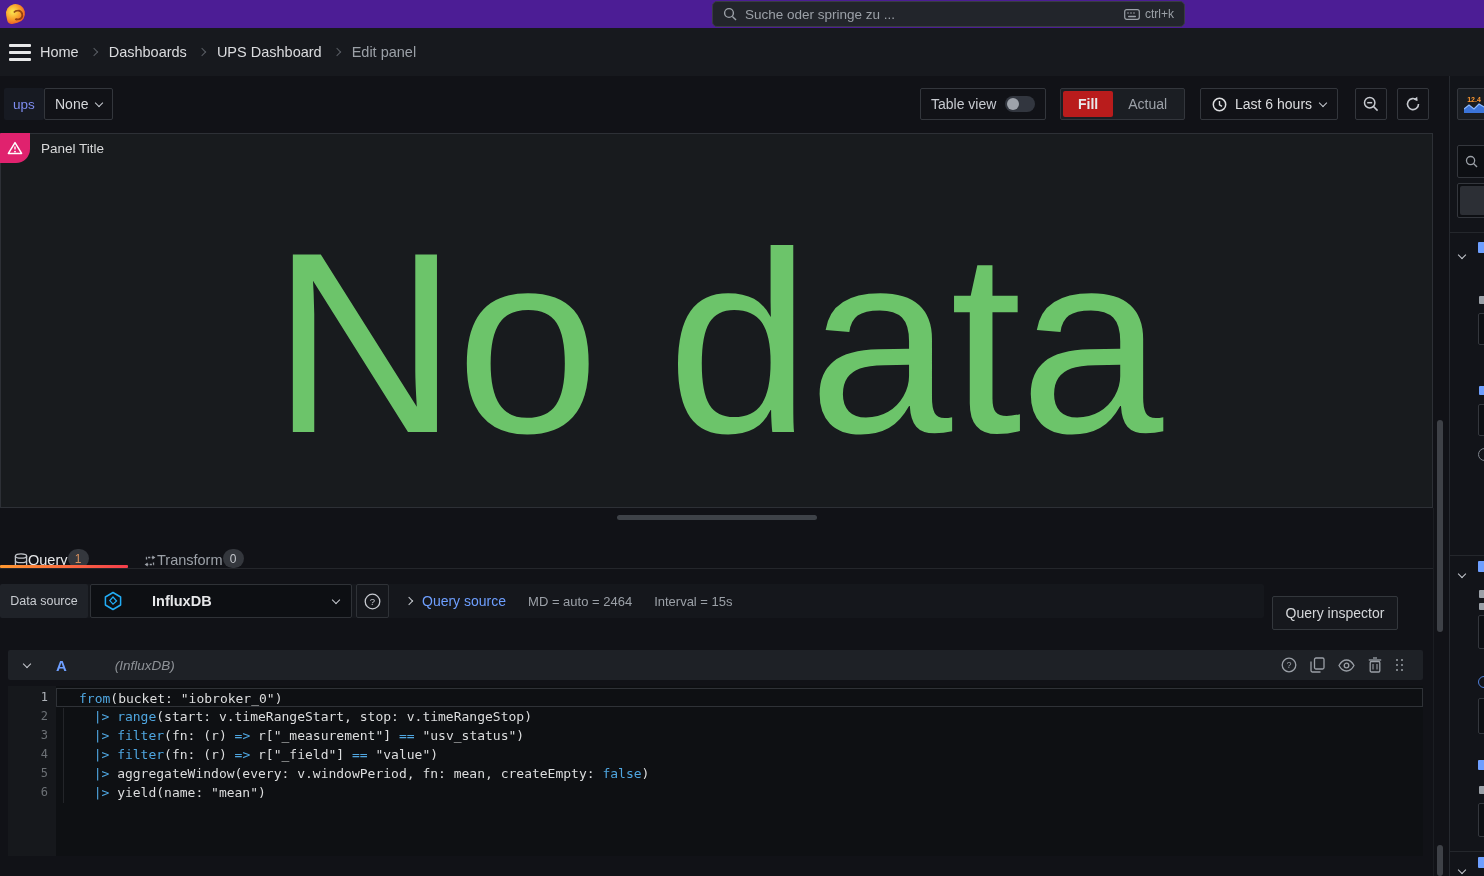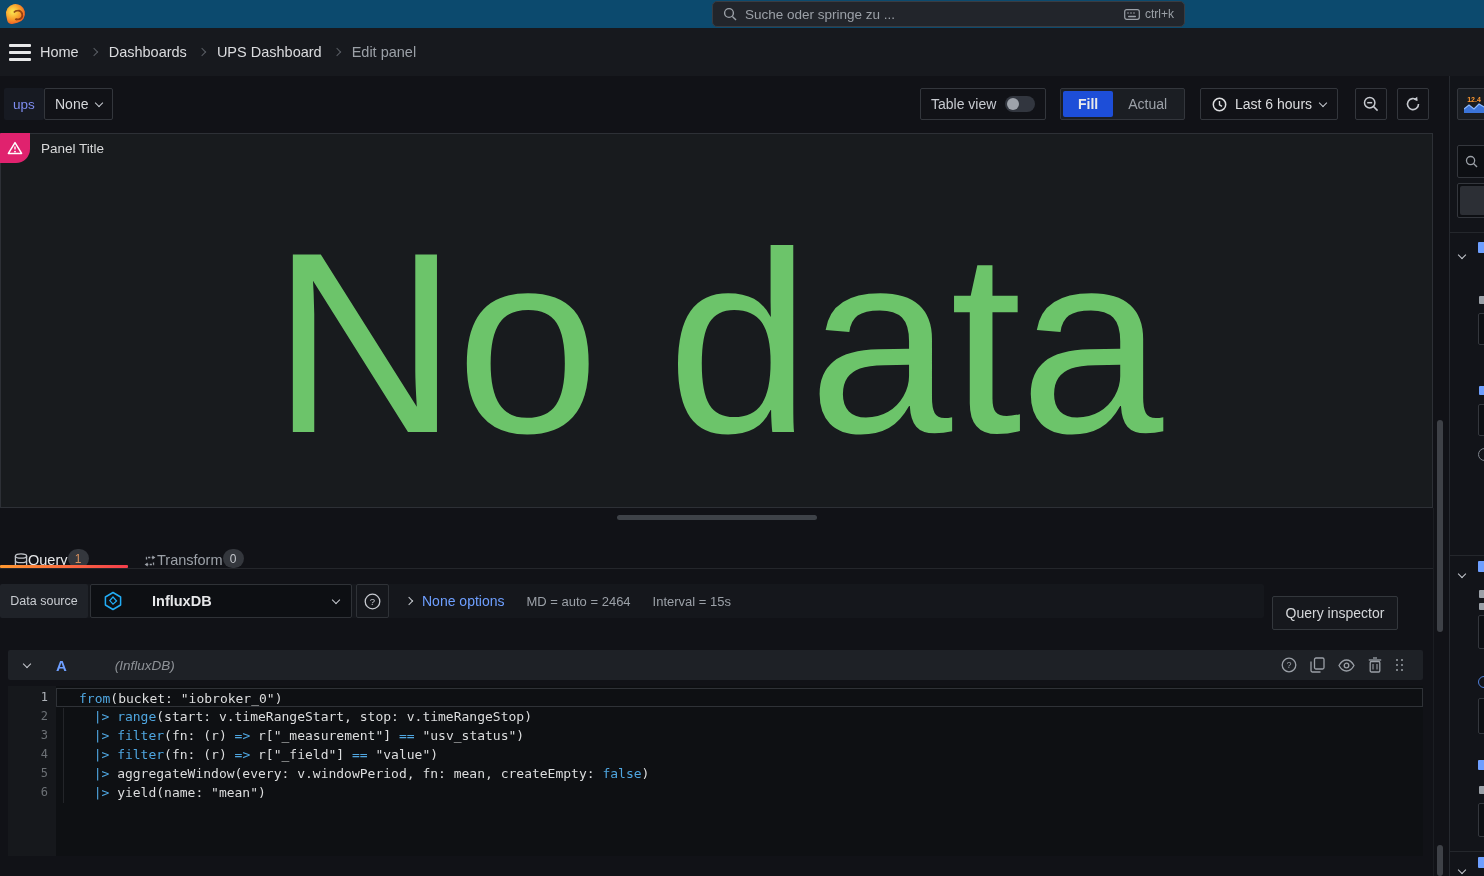--- a/index.html
+++ b/index.html
@@ -1,21 +1,21 @@
 <!DOCTYPE html>
 <html><head>
 <meta charset="utf-8">
 <style>
   * { margin:0; padding:0; box-sizing:border-box; }
   html,body { background:#0b0c0f; }
   body { font-family:"Liberation Sans", sans-serif; }
   #root { position:relative; width:1484px; height:876px; background:#111217; overflow:hidden; color:#d5d7da; }
 
   
-  .topbar { position:absolute; left:0; top:0; width:1484px; height:28px; background:#0c4a6e; }
+  .topbar { position:absolute; left:0; top:0; width:1484px; height:28px; background:#4c1d95; }
   .g-logo { position:absolute; left:6px; top:4px; width:19px; height:19px; border-radius:50% 50% 50% 22%;
             background:radial-gradient(circle at 38% 38%, #fade4b 8%, #f8a02c 45%, #ee5a23 78%, #d93a22 100%);
             transform:rotate(-12deg); }
   .g-logo:after { content:""; position:absolute; left:6px; top:6px; width:7px; height:7px; border-radius:50%;
             border:2px solid rgba(120,40,10,.75); border-left-color:transparent; }
   .searchbox { position:absolute; left:712px; top:1px; width:473px; height:26px; background:#22252b;
             border:1px solid #393c42; border-radius:5px; display:flex; align-items:center; padding:0 10px; gap:8px; }
   .searchbox .ph { color:#9ba0a7; font-size:13.5px; flex:1; }
   .sb-right { display:flex; align-items:center; gap:5px; color:#9ba0a7; font-size:12px; }
   .icon { display:inline-flex; align-items:center; justify-content:center; color:#9ba0a7; }
@@ -37,21 +37,21 @@
   .btn { position:absolute; top:12px; height:32px; border:1px solid #33363c; border-radius:2px; background:transparent;
          display:flex; align-items:center; color:#d5d7da; font-size:14px; cursor:pointer; }
   .tag-ups { position:absolute; left:4px; top:12px; height:32px; padding:0 9px; background:#171a22; border-radius:2px;
          color:#7e8df0; font-size:13.5px; display:flex; align-items:center; cursor:pointer; }
   .dd-none { left:44px; padding:0 10px; gap:8px; }
   .tv-group { left:920px; padding:0 10px; gap:9px; color:#c7cad0; }
   .toggle { width:30px; height:16px; background:#32363f; border-radius:9px; position:relative; cursor:pointer; }
   .toggle .knob { position:absolute; left:2px; top:2px; width:12px; height:12px; border-radius:50%; background:#9ea3ab; }
   .seg-group { left:1060px; padding:2px; background:#1b1e23; }
   .seg { height:26px; padding:0 15px; display:flex; align-items:center; border-radius:2px; font-size:14px; cursor:pointer; }
-  .seg.on { background:#1d4ed8; color:#e8e9ea; font-weight:600; }
+  .seg.on { background:#b91c1c; color:#e8e9ea; font-weight:600; }
   .seg.off { color:#9ca1a8; }
   .timepick { left:1200px; padding:0 11px; gap:8px; font-weight:500; color:#dddee0; }
   .sq { justify-content:center; width:32px; }
   .zoomout { left:1355px; }
   .refresh { left:1397px; color:#c7cad0; font-size:17px; }
 
   
   .panel { position:absolute; left:0; top:133px; width:1433px; height:375px; background:#181b1e; border:1px solid #2d3036; }
   .err-badge { position:absolute; left:-1px; top:-1px; width:30px; height:30px; background:#e0226e;
                border-radius:1px 0 14px 0; display:flex; align-items:center; justify-content:center; cursor:pointer; }
@@ -280,21 +280,21 @@
       <span class="cv d light" style="margin-top:-3px;"></span>
     </div>
     <div class="help-btn">
       <svg width="17" height="17" viewBox="0 0 17 17">
           <circle cx="8.5" cy="8.5" r="7.3" fill="none" stroke="#c7cad0" stroke-width="1.3"></circle>
           <text x="8.5" y="12" text-anchor="middle" font-size="9.5" fill="#c7cad0" font-family="Liberation Sans, sans-serif">?</text>
         </svg>
     </div>
     <div class="qopts">
       <span class="cv r light"></span>
-      <span class="lbl">None options</span>
+      <span class="lbl">Query source</span>
     </div>
     <span class="stat">MD = auto = 2464</span>
     <span class="stat">Interval = 15s</span>
   </div>
   <div class="qinspect">Query inspector</div>
 
   <div class="qrow">
     <span class="cv d light" style="margin-left:16px; margin-top:-3px;"></span>
     <span class="refid">A</span>
     <span class="dshint">(InfluxDB)</span>

